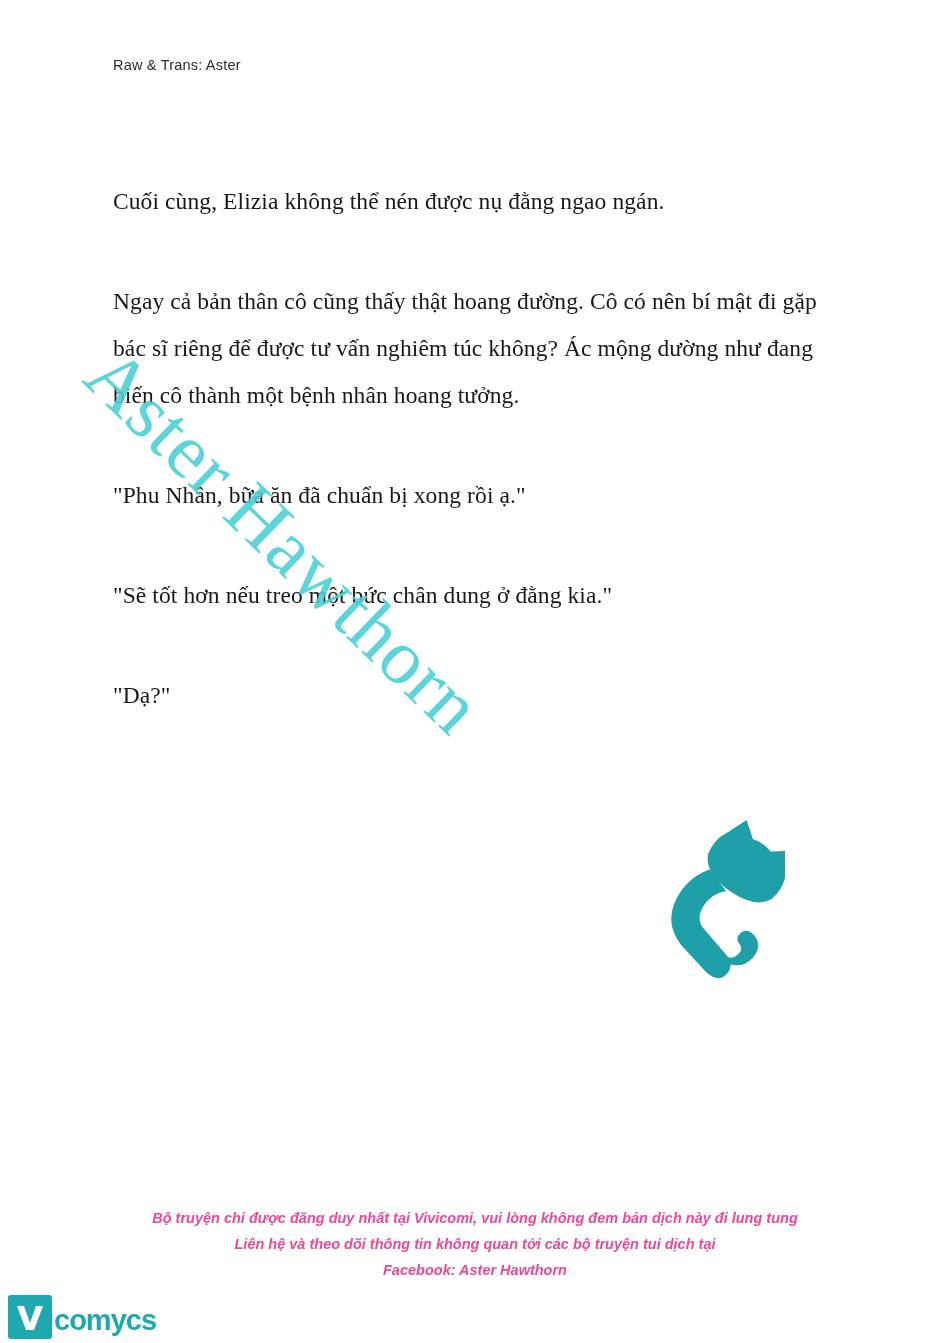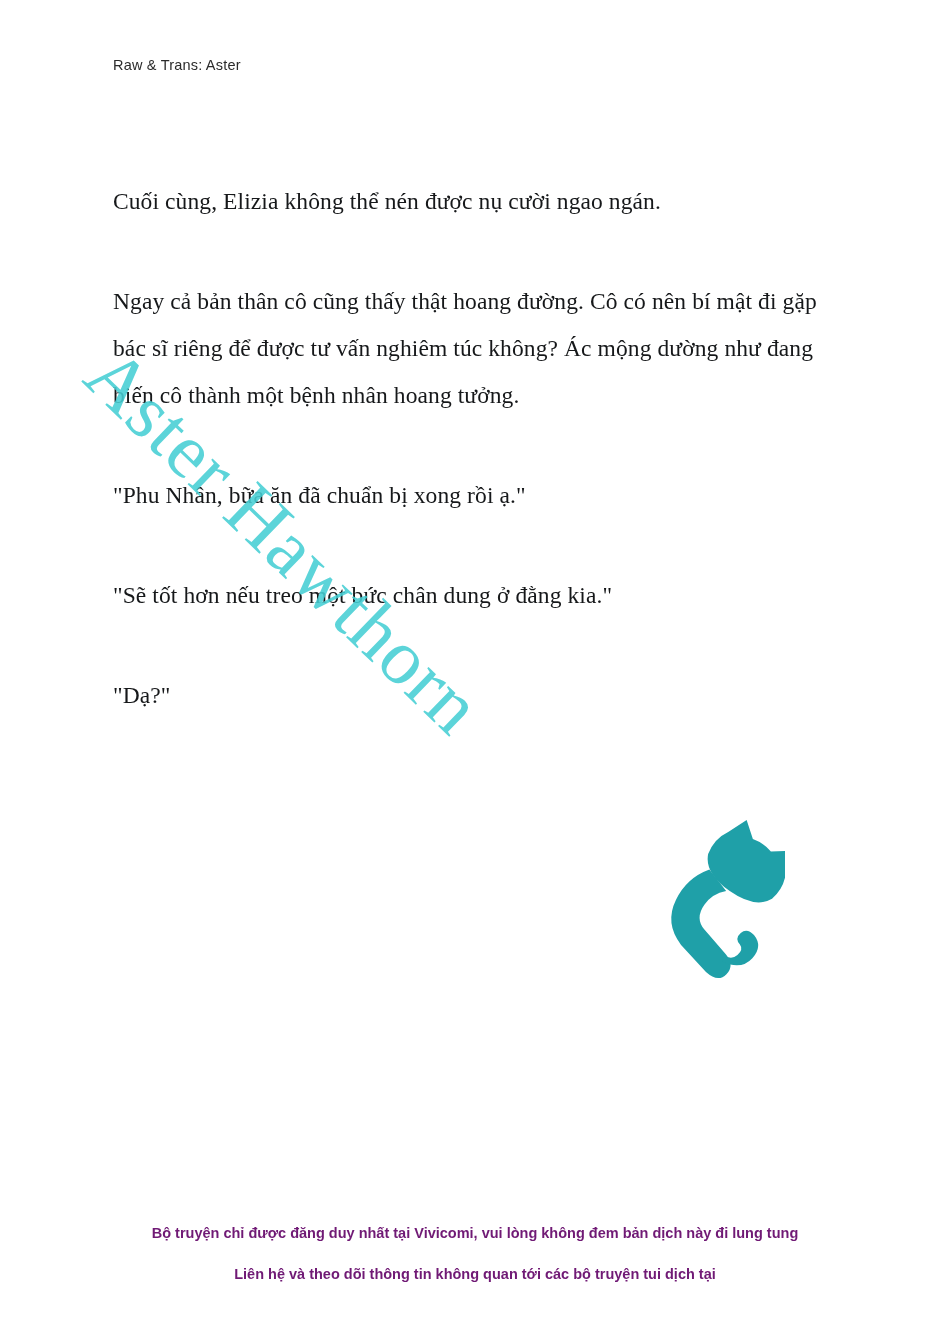--- a/index.html
+++ b/index.html
@@ -94,24 +94,25 @@
   .footer-notes {
     position: absolute;
     left: 0;
     top: 1205px;
     width: 950px;
     text-align: center;
   }
   .footer-line {
     font-family: "Liberation Sans", sans-serif;
     font-weight: bold;
+    font-style: italic;
     font-size: 14.5px;
-    color: #701a75;
+    color: #ec4899;
     line-height: 26px;
-    margin: 15px;
+    margin: 0;
   }
 
   
   .brand {
     position: absolute;
     left: 8px;
     bottom: 4px;
     display: flex;
     align-items: flex-end;
     z-index: 7;
@@ -133,21 +134,21 @@
   }
 </style>
 </head>
 <body>
 
 <div class="page">
 
   <div class="header-credit">Raw &amp; Trans: Aster</div>
 
   <div class="body-text">
-    <p class="para">Cuối cùng, Elizia không thể nén được nụ cười ngao ngán.</p>
+    <p class="para">Cuối cùng, Elizia không thể nén được nụ đằng ngao ngán.</p>
     <p class="para">Ngay cả bản thân cô cũng thấy thật hoang đường. Cô có nên bí mật đi gặp bác sĩ riêng để được tư vấn nghiêm túc không? Ác mộng dường như đang biến cô thành một bệnh nhân hoang tưởng.</p>
     <p class="para">"Phu Nhân, bữa ăn đã chuẩn bị xong rồi ạ."</p>
     <p class="para">"Sẽ tốt hơn nếu treo một bức chân dung ở đằng kia."</p>
     <p class="para">"Dạ?"</p>
   </div>
 
   <div class="watermark">
     <div class="watermark-text">Aster Hawthorn</div>
   </div>
 
@@ -160,16 +161,26 @@
         <path d="M36 64 Q22 84 26 108 Q30 134 56 142 L92 150 Q108 152 110 140 Q112 128 98 124 L66 116 Q52 112 52 96 Q52 82 62 72 Z"></path>
 
         <path d="M100 132 Q120 128 122 112 Q124 96 110 92 Q100 90 98 98 Q96 106 104 108 Q110 110 108 118 Q106 126 96 126 Z"></path>
       </g>
     </svg>
   </div>
 
   <div class="footer-notes">
     <p class="footer-line">Bộ truyện chỉ được đăng duy nhất tại Vivicomi, vui lòng không đem bản dịch này đi lung tung</p>
     <p class="footer-line">Liên hệ và theo dõi thông tin không quan tới các bộ truyện tui dịch tại</p>
+    <p class="footer-line">Facebook: Aster Hawthorn</p>
   </div>
 
+  <div class="brand">
+    <div class="brand-v">
+      <svg viewBox="0 0 44 44" width="44" height="44" xmlns="http://www.w3.org/2000/svg">
+        <rect x="0" y="0" width="44" height="44" rx="3" fill="#1fa8b0"></rect>
+        <path d="M9 11 L16 11 L22 28 L28 11 L35 11 L26 35 L18 35 Z" fill="#ffffff"></path>
+      </svg>
+    </div>
+    <div class="brand-text">comycs</div>
+  </div>
 
 </div>
 
 </body></html>

